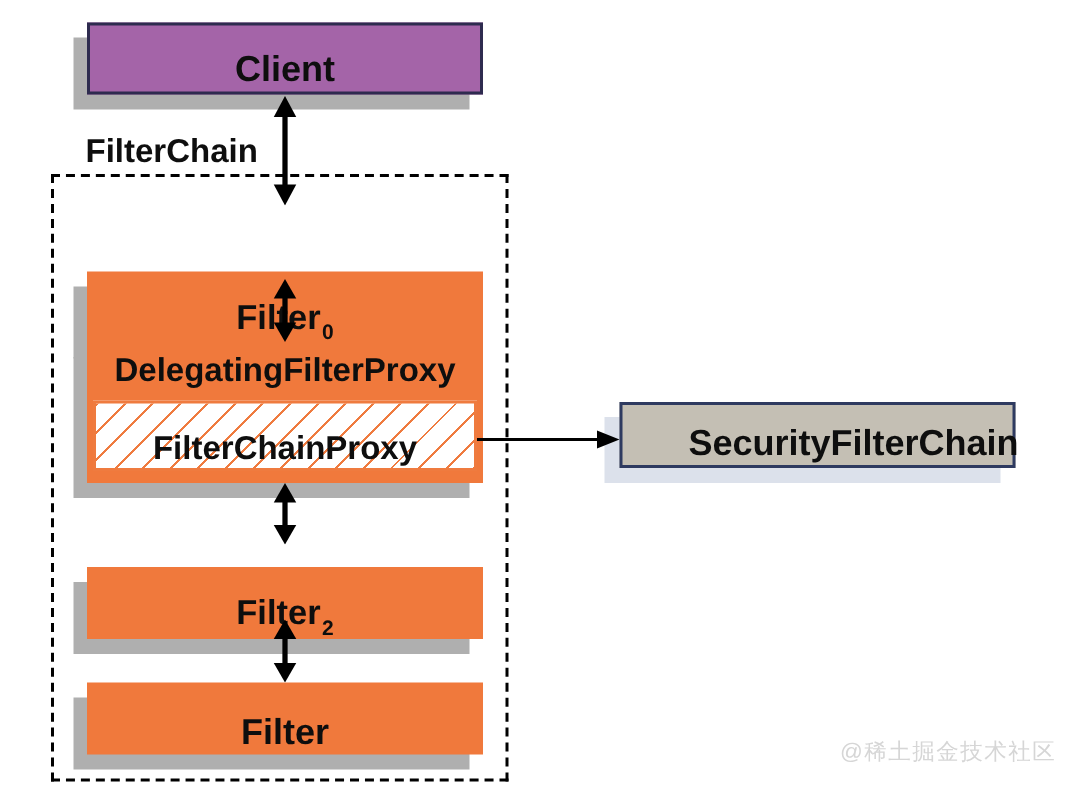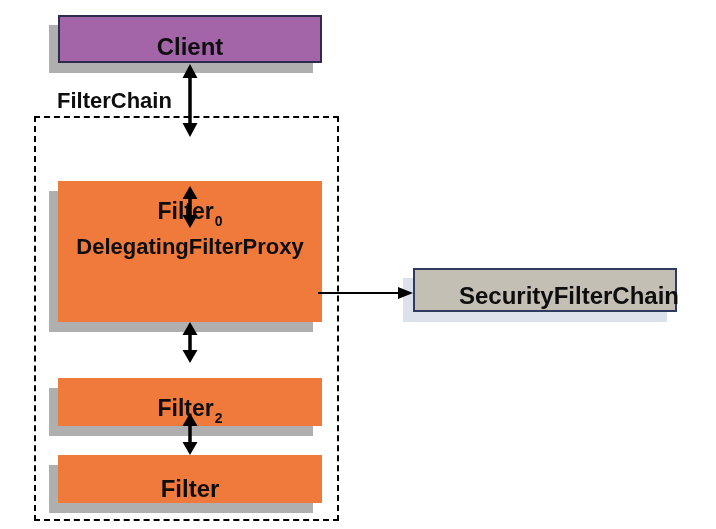--- a/index.html
+++ b/index.html
@@ -75,20 +75,23 @@
   </div>
 
   <div class="box orange node-filter0">
     <span><span>Filter</span><sub class="idx">0</sub></span>
   </div>
 
   <div class="box orange node-dfp">
     <span>DelegatingFilterProxy</span>
   </div>
 
+  <div class="box node-fcp">
+    <span>FilterChainProxy</span>
+  </div>
 
   <div class="box orange node-filter2">
     <span><span>Filter</span><sub class="idx">2</sub></span>
   </div>
 
   <div class="box orange node-servlet">
     <span>Filter</span>
   </div>
 
   <div class="box node-sfc">
@@ -117,14 +120,15 @@
     <line x1="12" y1="8" x2="12" y2="34" stroke="#000" stroke-width="3.5"></line>
     <polygon points="12,0 4.5,13 19.5,13" fill="#000"></polygon>
     <polygon points="12,42 4.5,29 19.5,29" fill="#000"></polygon>
   </svg>
 
   <svg class="arrow" style="left:318px;top:285px" width="95" height="16">
     <line x1="0" y1="8" x2="81" y2="8" stroke="#000" stroke-width="2"></line>
     <polygon points="95,8 80,2 80,14" fill="#000"></polygon>
   </svg>
 
+  <div class="watermark">@稀土掘金技术社区</div>
 
 </div>
 
 </body></html>

